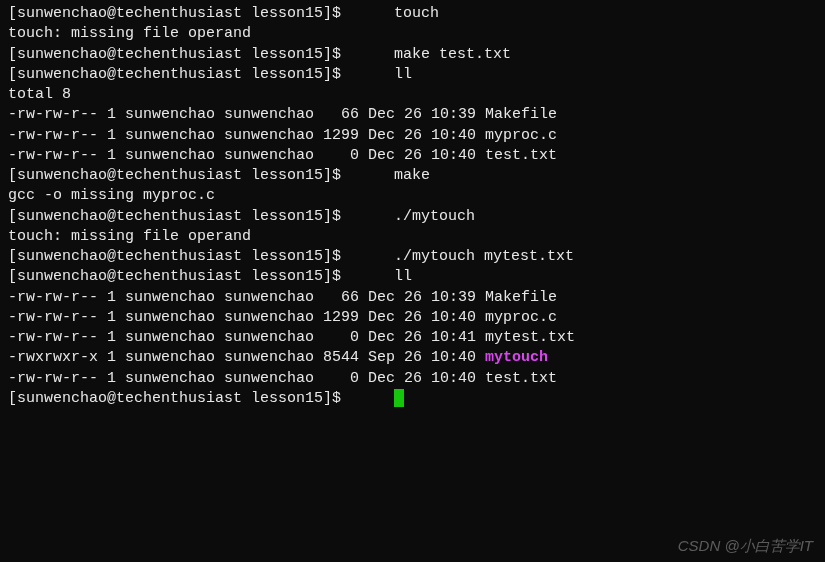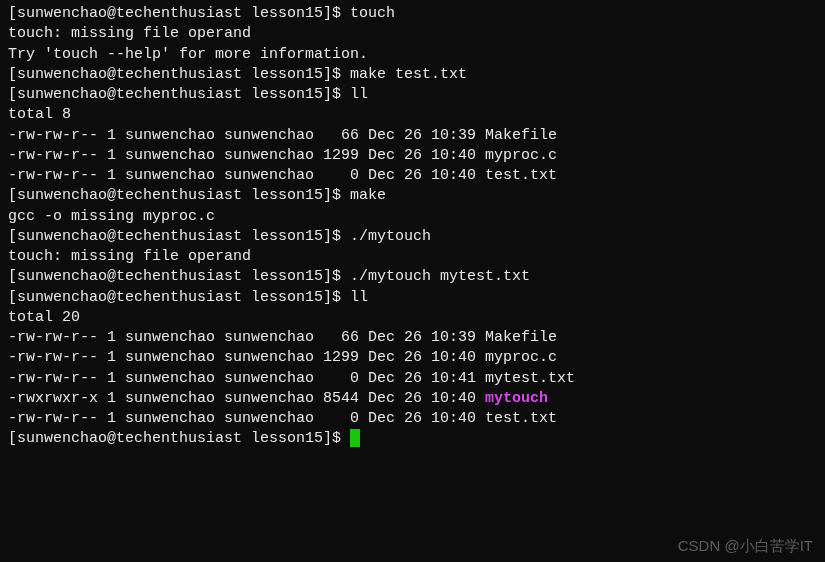--- a/index.html
+++ b/index.html
@@ -16,60 +16,59 @@
       width: 825px;
       height: 562px;
       padding: 4px 8px;
       overflow: hidden;
       position: relative;
     }
     .line {
       white-space: pre;
     }
     .prompt-br { color: #e8e8e8; margin-top: 12px; }
-    .cmd { color: #e8e8e8; }
+    .cmd { color: #e8e8e8; margin-left: 44px; }
     .green { color: #d946ef; font-weight: bold; font-family: Liberation Mono, monospace; }
     .cursor {
       display: inline-block;
       width: 10px;
       height: 18px;
       background: #16c60c;
       vertical-align: text-bottom;
     }
     .watermark {
       position: absolute;
       bottom: 6px;
       right: 12px;
       color: rgba(200,200,200,0.42);
       font-family: sans-serif;
       font-size: 15px;
       pointer-events: none;
+      font-style: italic;
     }
   </style>
 </head>
 <body>
 
 <div id="terminal">
     <div class="line"><span class="prompt-br">[sunwenchao@techenthusiast lesson15]$ </span><span class="cmd">touch</span></div>
     <div class="line"><span>touch: missing file operand</span></div>
-    <div class="line"><span>Try 'touch --help' for more information.</span></div>
     <div class="line"><span class="prompt-br">[sunwenchao@techenthusiast lesson15]$ </span><span class="cmd">make test.txt</span></div>
     <div class="line"><span class="prompt-br">[sunwenchao@techenthusiast lesson15]$ </span><span class="cmd">ll</span></div>
     <div class="line"><span>total 8</span></div>
     <div class="line"><span>-rw-rw-r-- 1 sunwenchao sunwenchao   66 Dec 26 10:39 </span><span>Makefile</span></div>
     <div class="line"><span>-rw-rw-r-- 1 sunwenchao sunwenchao 1299 Dec 26 10:40 </span><span>myproc.c</span></div>
     <div class="line"><span>-rw-rw-r-- 1 sunwenchao sunwenchao    0 Dec 26 10:40 </span><span>test.txt</span></div>
     <div class="line"><span class="prompt-br">[sunwenchao@techenthusiast lesson15]$ </span><span class="cmd">make</span></div>
     <div class="line"><span>gcc -o missing myproc.c</span></div>
     <div class="line"><span class="prompt-br">[sunwenchao@techenthusiast lesson15]$ </span><span class="cmd">./mytouch</span></div>
     <div class="line"><span>touch: missing file operand</span></div>
     <div class="line"><span class="prompt-br">[sunwenchao@techenthusiast lesson15]$ </span><span class="cmd">./mytouch mytest.txt</span></div>
     <div class="line"><span class="prompt-br">[sunwenchao@techenthusiast lesson15]$ </span><span class="cmd">ll</span></div>
-    <div class="line"><span>total 20</span></div>
     <div class="line"><span>-rw-rw-r-- 1 sunwenchao sunwenchao   66 Dec 26 10:39 </span><span>Makefile</span></div>
     <div class="line"><span>-rw-rw-r-- 1 sunwenchao sunwenchao 1299 Dec 26 10:40 </span><span>myproc.c</span></div>
     <div class="line"><span>-rw-rw-r-- 1 sunwenchao sunwenchao    0 Dec 26 10:41 </span><span>mytest.txt</span></div>
-    <div class="line"><span>-rwxrwxr-x 1 sunwenchao sunwenchao 8544 Dec 26 10:40 </span><span class="green">mytouch</span></div>
+    <div class="line"><span>-rwxrwxr-x 1 sunwenchao sunwenchao 8544 Sep 26 10:40 </span><span class="green">mytouch</span></div>
     <div class="line"><span>-rw-rw-r-- 1 sunwenchao sunwenchao    0 Dec 26 10:40 </span><span>test.txt</span></div>
     <div class="line"><span class="prompt-br">[sunwenchao@techenthusiast lesson15]$ </span><span class="cmd"></span><span class="cursor"></span></div>
   </div>
 
 <div class="watermark">CSDN @小白苦学IT</div>
 
 </body></html>

